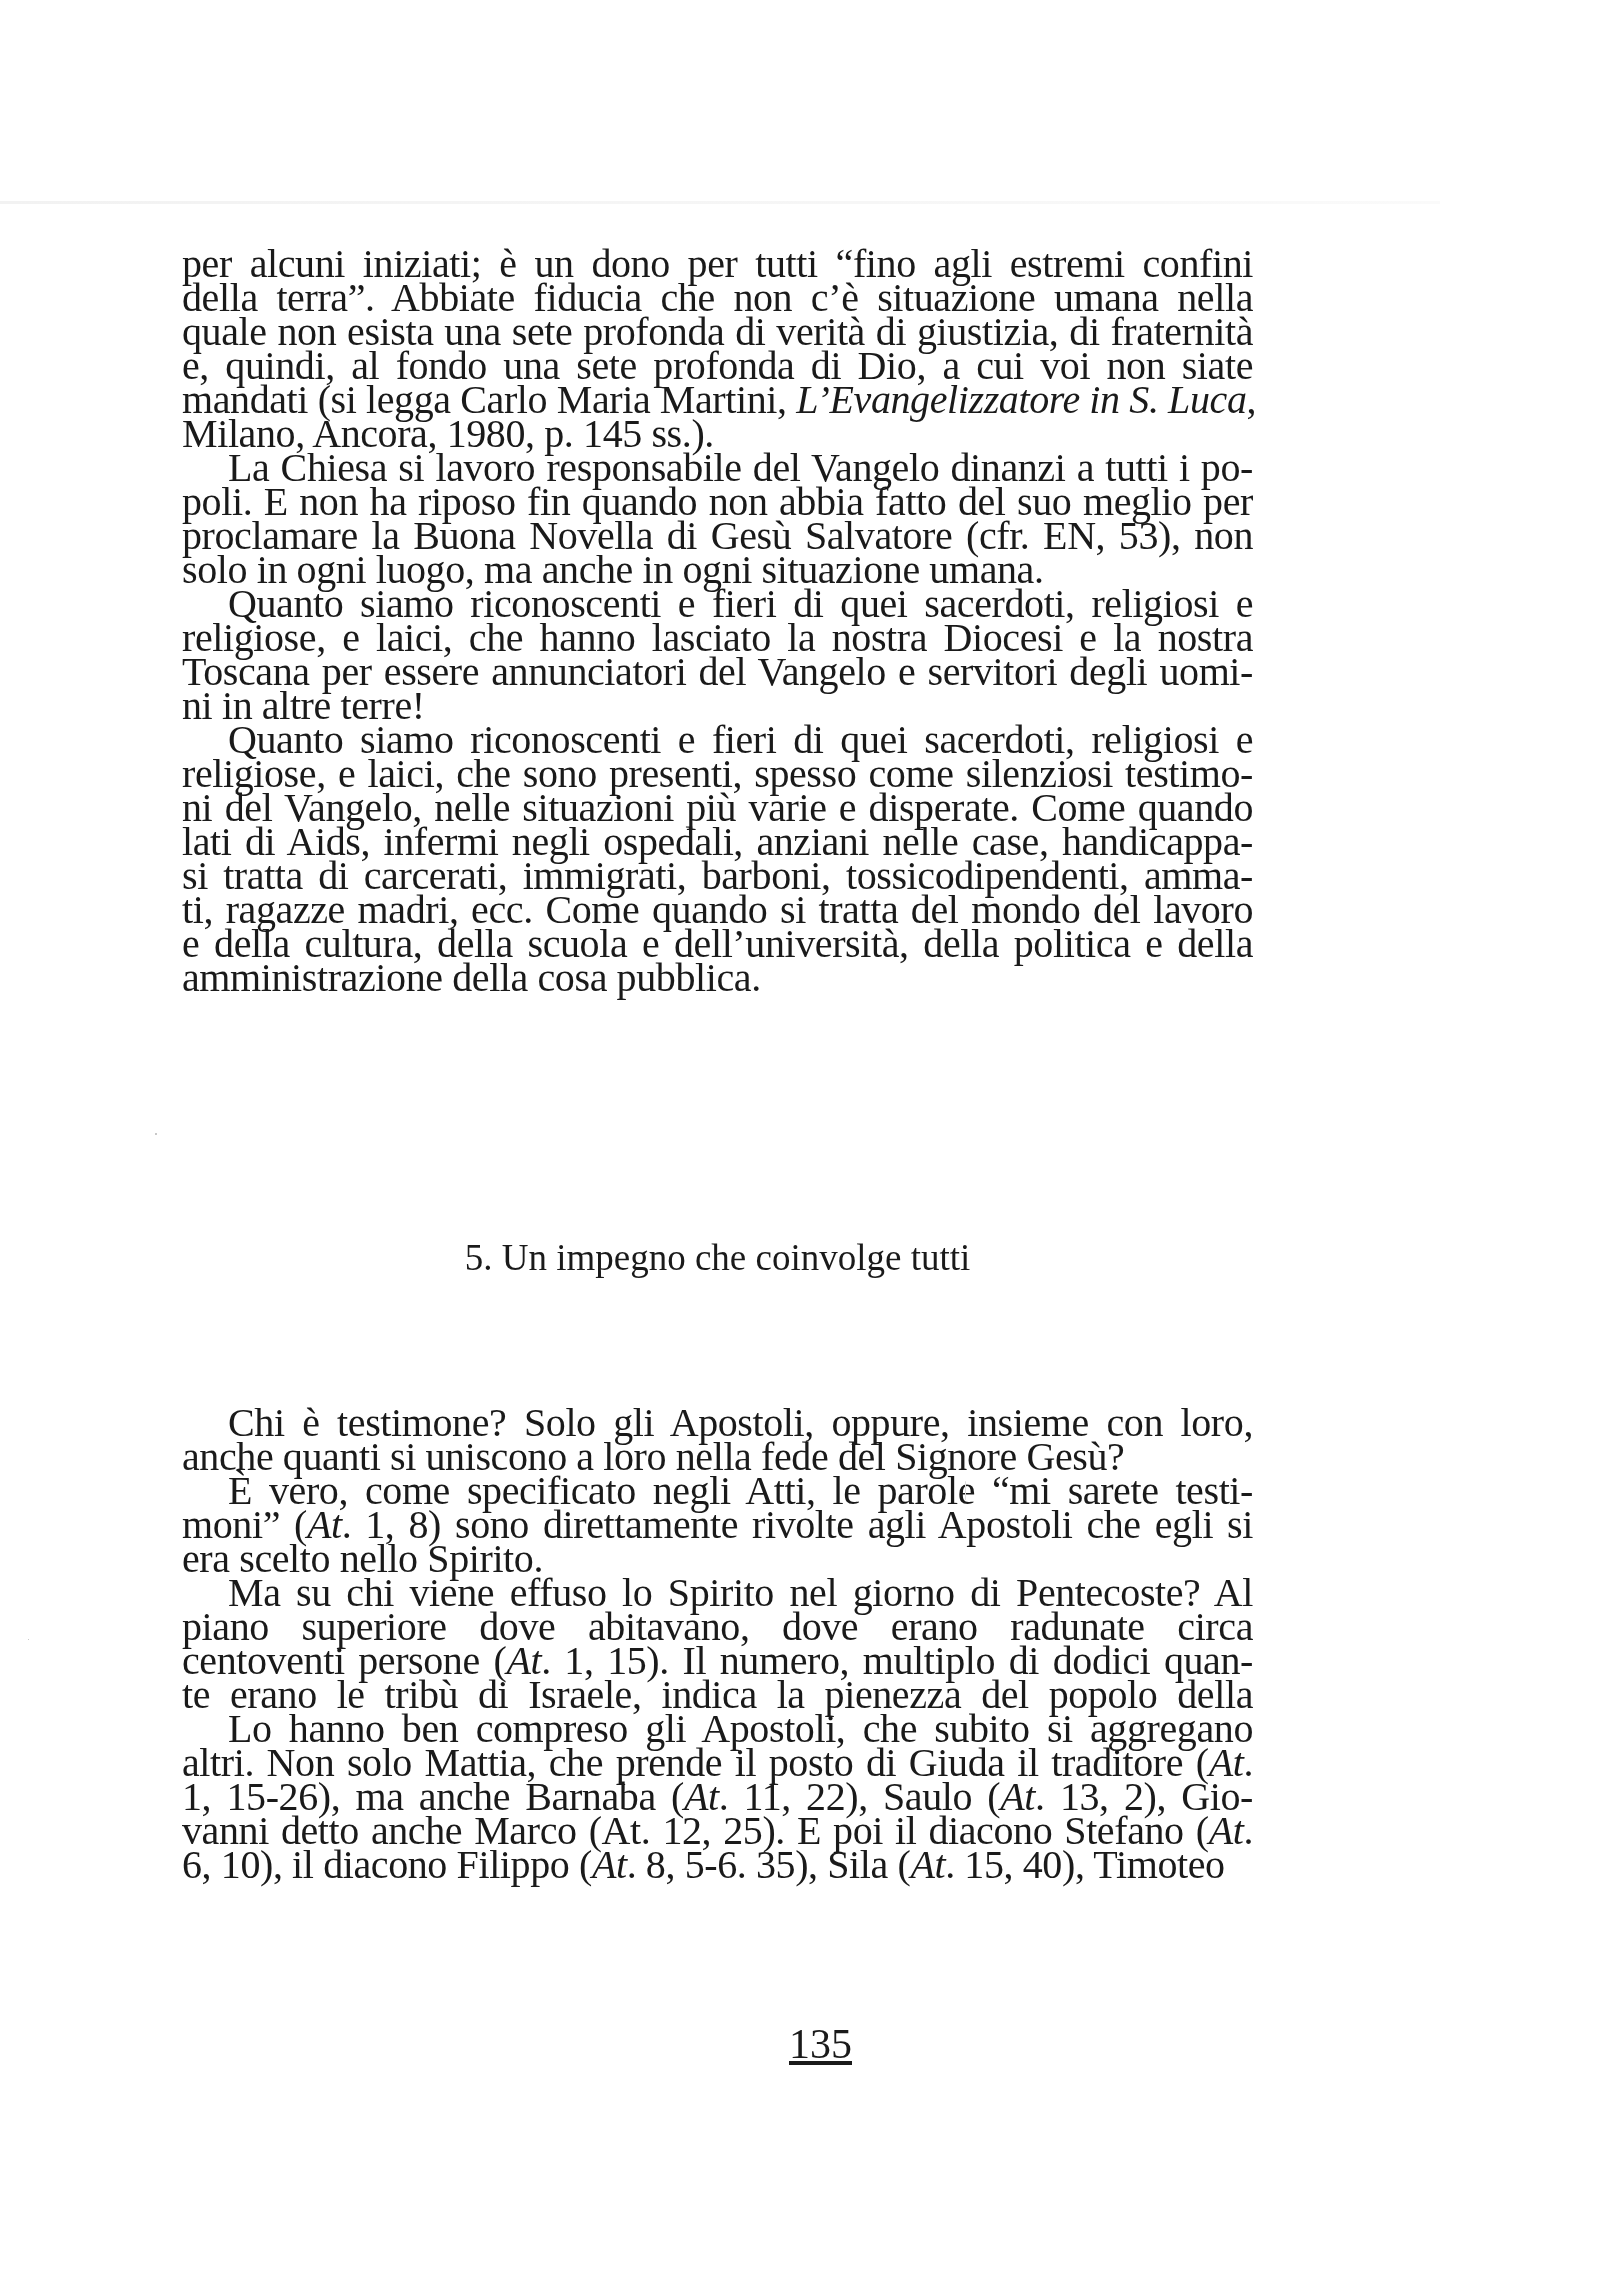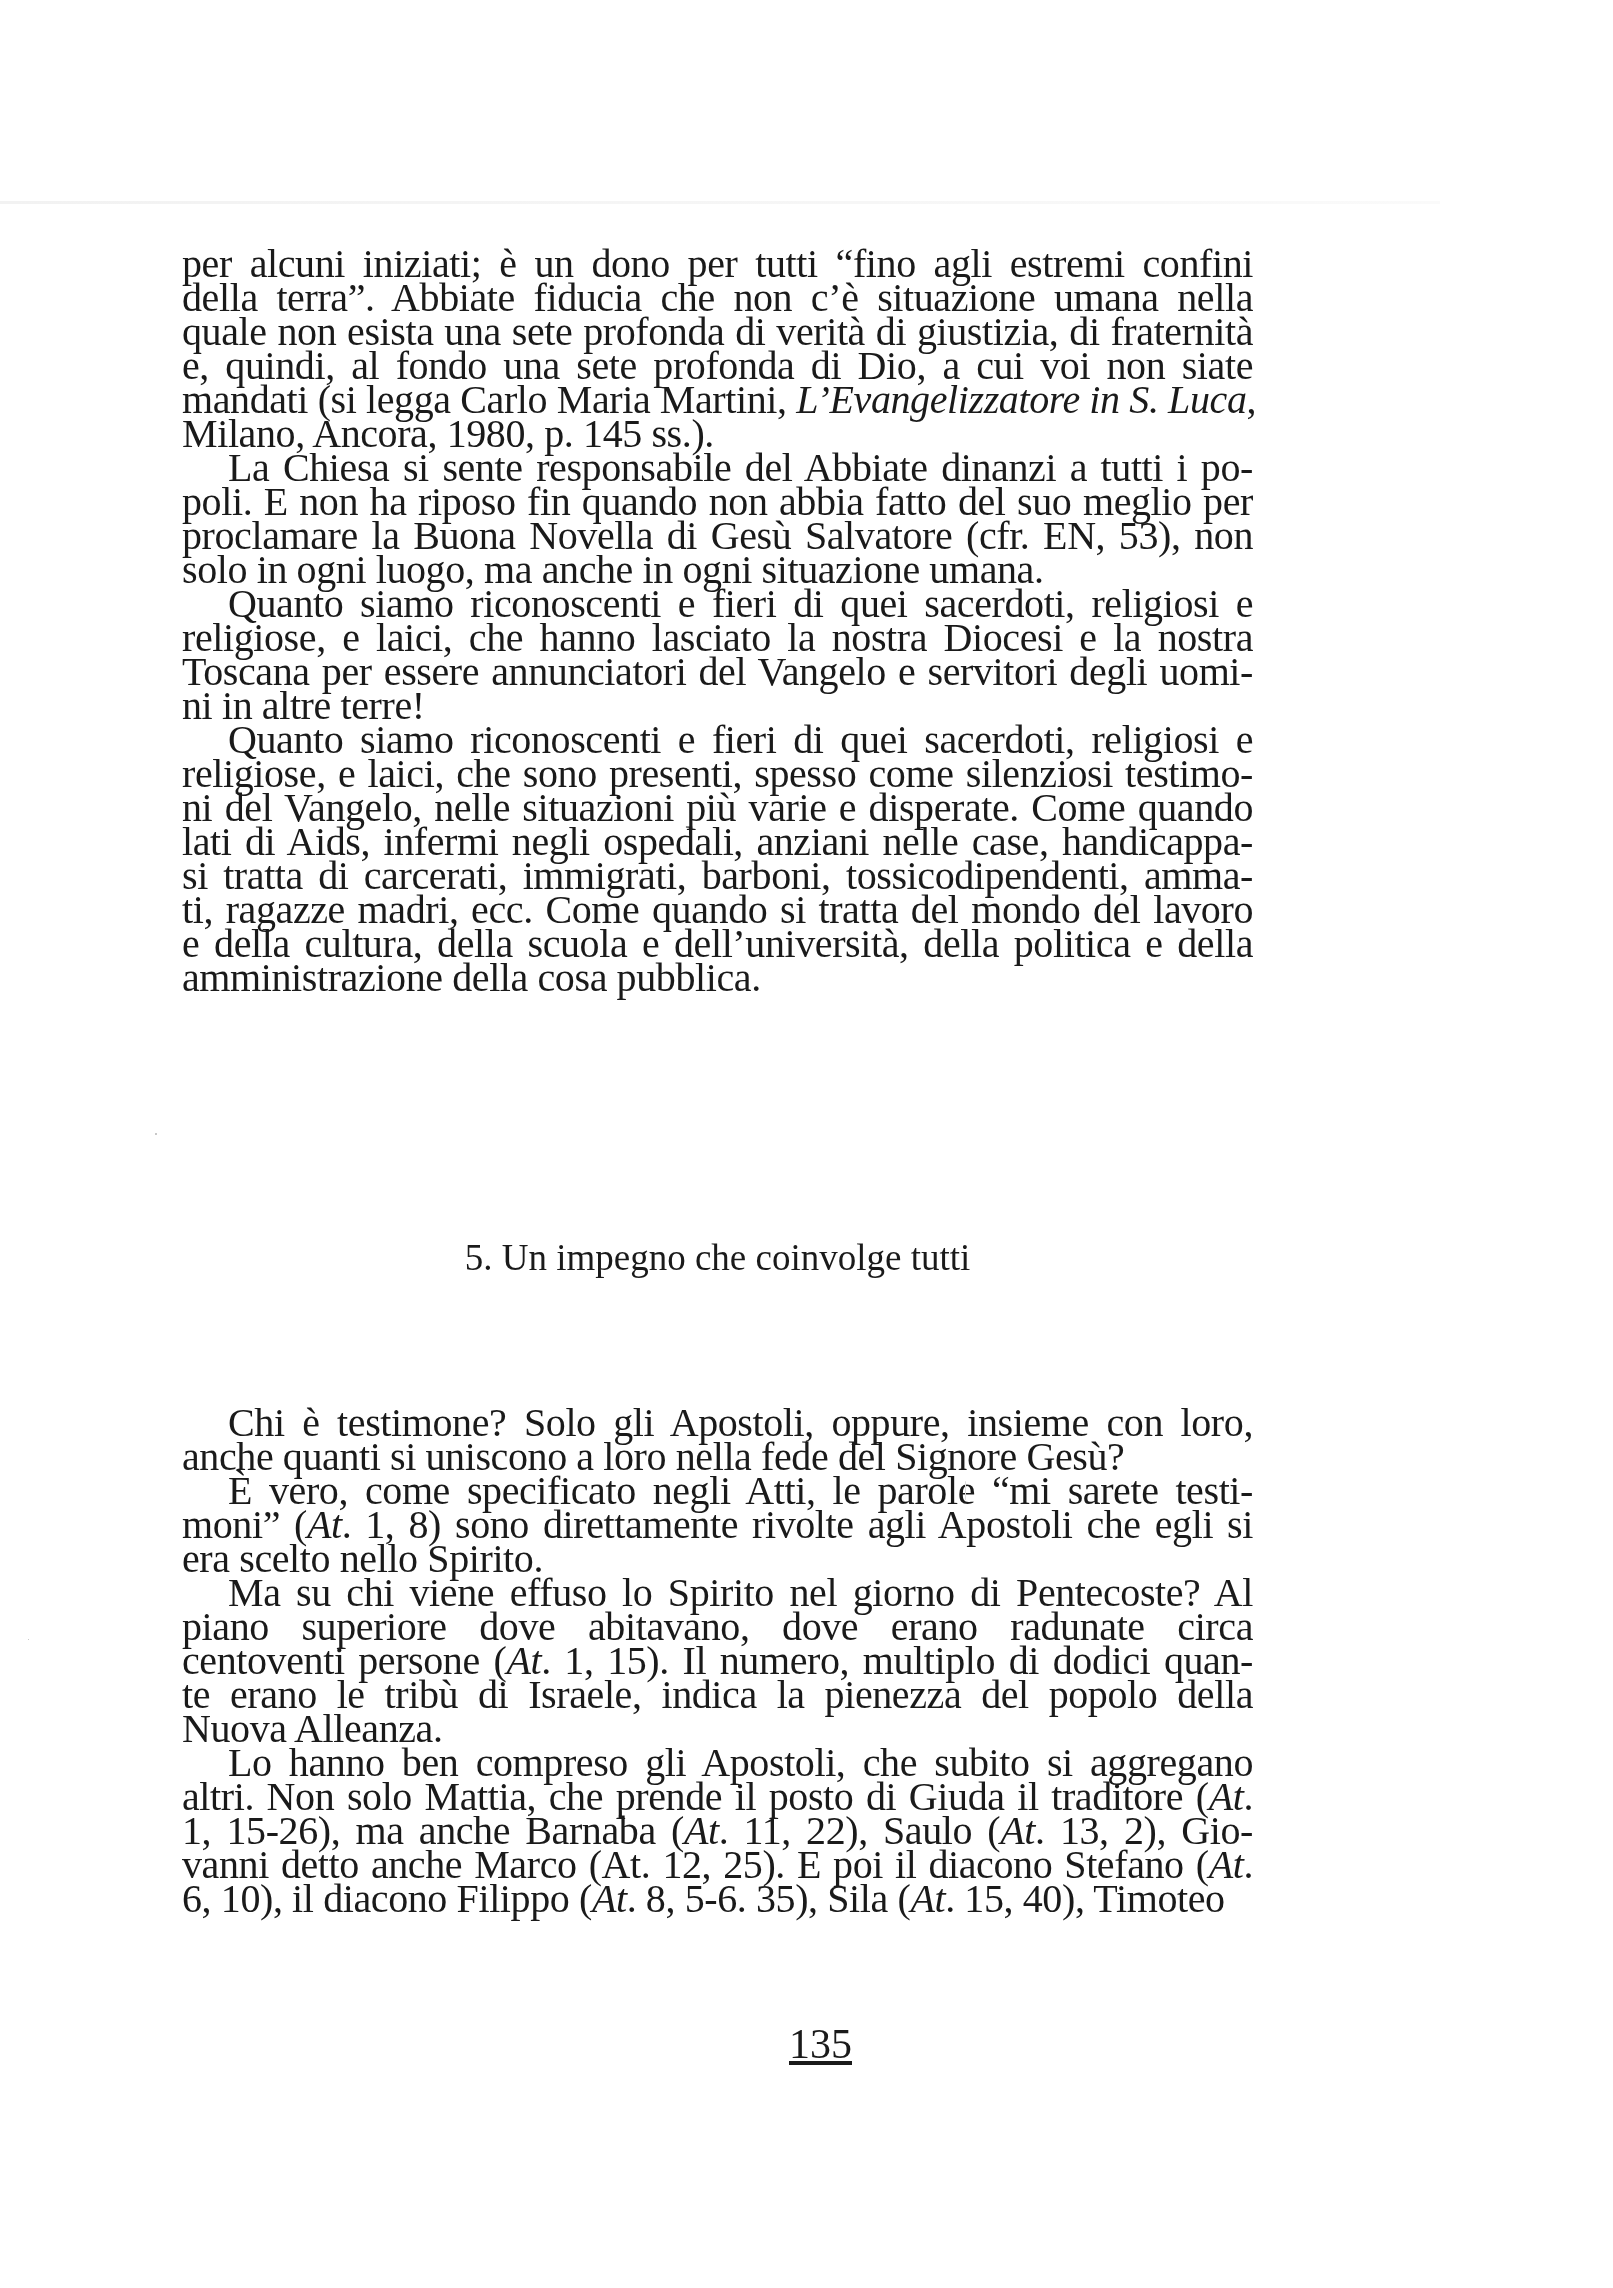--- a/index.html
+++ b/index.html
@@ -88,21 +88,21 @@
 <div class="text-block" id="block1">
     <div>
       <span class="line"><span>per alcuni iniziati; è un dono per tutti “fino agli estremi confini</span></span>
       <span class="line"><span>della terra”. Abbiate fiducia che non c’è situazione umana nella</span></span>
       <span class="line"><span>quale non esista una sete profonda di verità di giustizia, di fraternità</span></span>
       <span class="line"><span>e, quindi, al fondo una sete profonda di Dio, a cui voi non siate</span></span>
       <span class="line"><span>mandati (si legga Carlo Maria Martini, </span><i>L’Evangelizzatore in S. Luca</i><span>,</span></span>
       <span class="line last"><span>Milano, Ancora, 1980, p. 145 ss.).</span></span>
     </div>
     <div>
-      <span class="line indent"><span>La Chiesa si sente responsabile del Abbiate dinanzi a tutti i po-</span></span>
+      <span class="line indent"><span>La Chiesa si lavoro responsabile del Vangelo dinanzi a tutti i po-</span></span>
       <span class="line"><span>poli. E non ha riposo fin quando non abbia fatto del suo meglio per</span></span>
       <span class="line"><span>proclamare la Buona Novella di Gesù Salvatore (cfr. EN, 53), non</span></span>
       <span class="line last"><span>solo in ogni luogo, ma anche in ogni situazione umana.</span></span>
     </div>
     <div>
       <span class="line indent"><span>Quanto siamo riconoscenti e fieri di quei sacerdoti, religiosi e</span></span>
       <span class="line"><span>religiose, e laici, che hanno lasciato la nostra Diocesi e la nostra</span></span>
       <span class="line"><span>Toscana per essere annunciatori del Vangelo e servitori degli uomi-</span></span>
       <span class="line last"><span>ni in altre terre!</span></span>
     </div>
@@ -128,21 +128,20 @@
     <div>
       <span class="line indent"><span>È vero, come specificato negli Atti, le parole “mi sarete testi-</span></span>
       <span class="line"><span>moni” (</span><i>At</i><span>. 1, 8) sono direttamente rivolte agli Apostoli che egli si</span></span>
       <span class="line last"><span>era scelto nello Spirito.</span></span>
     </div>
     <div>
       <span class="line indent"><span>Ma su chi viene effuso lo Spirito nel giorno di Pentecoste? Al</span></span>
       <span class="line"><span>piano superiore dove abitavano, dove erano radunate circa</span></span>
       <span class="line"><span>centoventi persone (</span><i>At</i><span>. 1, 15). Il numero, multiplo di dodici quan-</span></span>
       <span class="line"><span>te erano le tribù di Israele, indica la pienezza del popolo della</span></span>
-      <span class="line last"><span>Nuova Alleanza.</span></span>
     </div>
     <div>
       <span class="line indent"><span>Lo hanno ben compreso gli Apostoli, che subito si aggregano</span></span>
       <span class="line"><span>altri. Non solo Mattia, che prende il posto di Giuda il traditore (</span><i>At</i><span>.</span></span>
       <span class="line"><span>1, 15-26), ma anche Barnaba (</span><i>At</i><span>. 11, 22), Saulo (</span><i>At</i><span>. 13, 2), Gio-</span></span>
       <span class="line"><span>vanni detto anche Marco (At. 12, 25). E poi il diacono Stefano (</span><i>At</i><span>.</span></span>
       <span class="line last"><span>6, 10), il diacono Filippo (</span><i>At</i><span>. 8, 5-6. 35), Sila (</span><i>At</i><span>. 15, 40), Timoteo</span></span>
     </div>
   </div>
 

